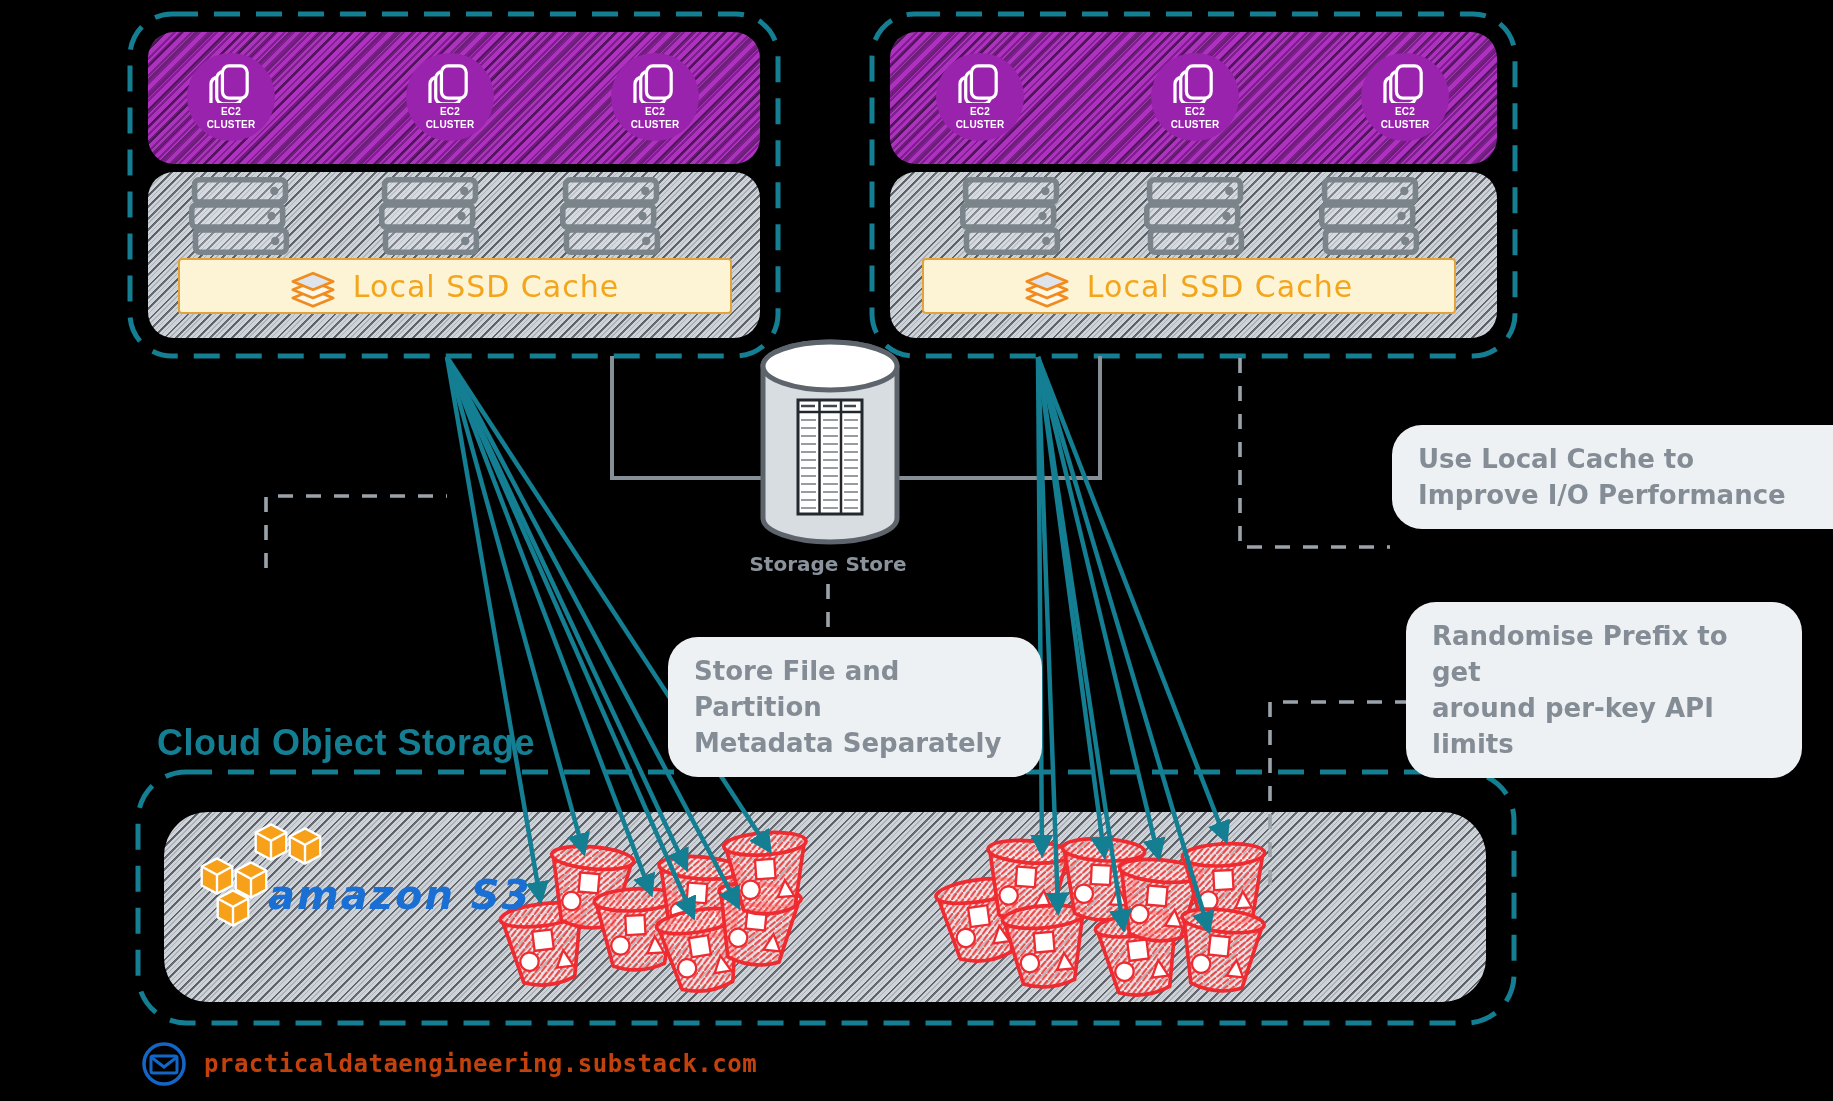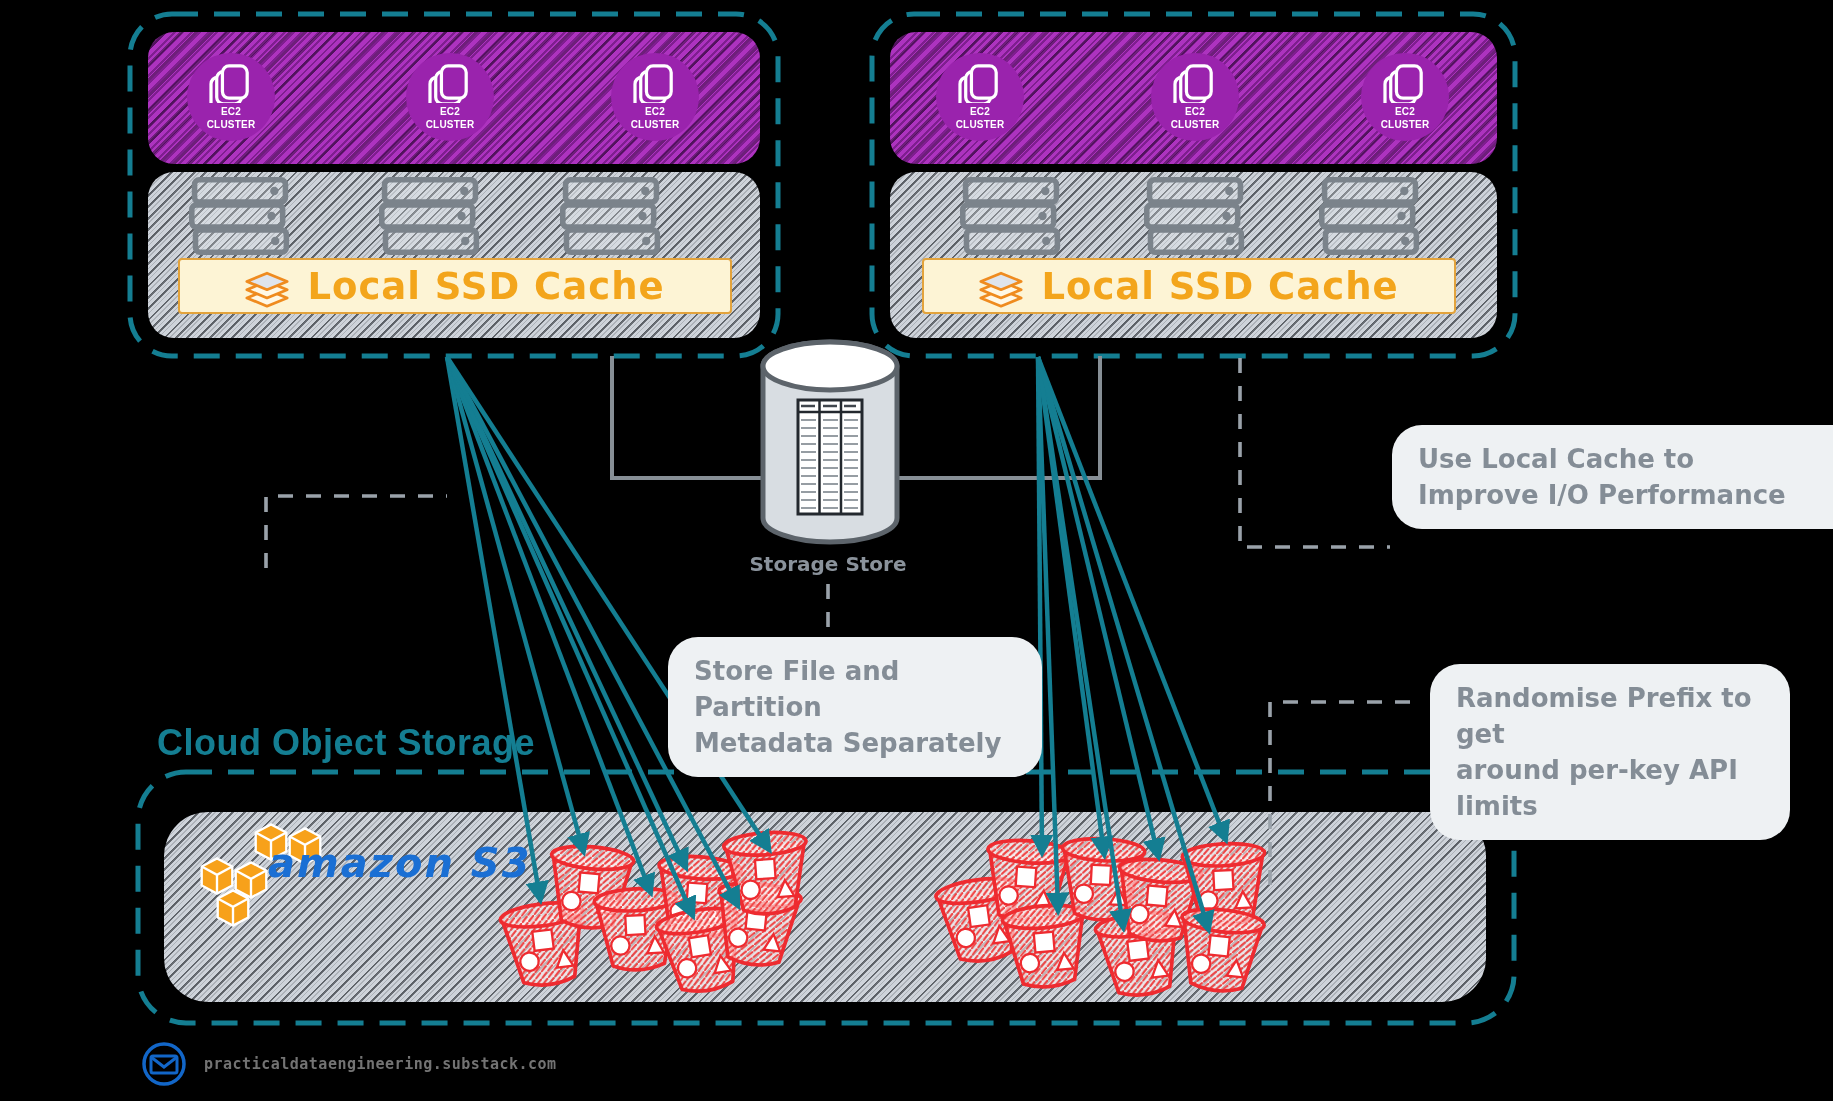--- a/index.html
+++ b/index.html
@@ -19,36 +19,36 @@
       repeating-linear-gradient(135deg, rgba(24,28,34,.18) 0 1px, rgba(24,28,34,0) 1px 4px);
     z-index:2;}
 
   .ec2-circle{width:88px;height:88px;border-radius:50%;background:#9a23ad;z-index:3;
     display:flex;flex-direction:column;align-items:center;justify-content:center;}
   .ec2-label{color:#fff;font-weight:bold;font-size:10px;line-height:13.5px;text-align:center;
     white-space:pre-line;font-family:"Liberation Sans",sans-serif;letter-spacing:.2px;margin-top:2px;}
 
   .cache-bar{background:#fdf4d5;border:2.5px solid #e3a33c;border-radius:4px;z-index:3;
     display:flex;align-items:center;justify-content:center;gap:18px;}
-  .cache-label{color:#f3a51c;font-weight:bold;font-size:37px;letter-spacing:1px;
+  .cache-label{color:#f3a51c;font-weight:normal;font-size:30px;letter-spacing:1px;
     font-family:"DejaVu Sans",sans-serif;}
 
   .callout{background:#eef1f3;border-radius:30px;color:#848d96;font-size:26px;font-weight:600;
     line-height:36px;white-space:pre-line;padding:16px 26px;z-index:8;box-sizing:border-box;}
 
   .storage-title{color:#147e92;font-size:36px;font-weight:bold;z-index:5;
     font-family:"Liberation Sans",sans-serif;letter-spacing:.5px;}
 
   .meta-label{color:#8a929b;font-size:20px;font-weight:600;text-align:center;z-index:8;}
 
   .s3-text{color:#1a6fd4;font-size:40px;font-weight:bold;font-style:italic;z-index:5;
     font-family:"DejaVu Sans",sans-serif;letter-spacing:2px;}
 
   .footer{display:flex;align-items:center;gap:16px;z-index:5;}
-  .footer-url{color:#737373;font-size:15px;font-weight:bold;
+  .footer-url{color:#c2410c;font-size:24px;font-weight:bold;
     font-family:"DejaVu Sans Mono",monospace;letter-spacing:.5px;}
 
   .overlay{position:absolute;left:0;top:0;width:1833px;height:1101px;z-index:6;pointer-events:none;}
   .cyl{z-index:8;}
   .bucket{z-index:4;}
   .cubes{z-index:5;}
 </style>
 </head>
 <body>
 
@@ -276,34 +276,34 @@
         <line x1="70" y1="70" x2="84" y2="70"></line>
         <line x1="91" y1="70" x2="103" y2="70"></line>
     </g>
   </svg>
   <div class="abs meta-label" style="left:740px;top:552px;width:176px;">Storage Store</div>
 
   <div class="abs callout" style="left:1392px;top:425px;width:472px;">Use Local Cache to
 Improve I/O Performance</div>
   <div class="abs callout" style="left:668px;top:637px;width:374px;">Store File and Partition
 Metadata Separately</div>
-  <div class="abs callout" style="left:1406px;top:664px;width:360px;margin-left:24px;">Randomise Prefix to get
+  <div class="abs callout" style="left:1406px;top:602px;width:396px;">Randomise Prefix to get
 around per-key API limits</div>
 
   <div class="abs storage-title" style="left:157px;top:722px;">Cloud Object Storage</div>
   <div class="abs hatch-gray" style="left:164px;top:812px;width:1322px;height:190px;border-radius:44px;"></div>
 
   <svg class="abs cubes" style="left:195px;top:818px;" width="130" height="112" viewBox="0 0 130 112">
     <use href="#sym-cube" x="58" y="4" width="36" height="40"></use>
     <use href="#sym-cube" x="92" y="8" width="36" height="40"></use>
     <use href="#sym-cube" x="4" y="38" width="36" height="40"></use>
     <use href="#sym-cube" x="38" y="42" width="36" height="40"></use>
     <use href="#sym-cube" x="20" y="70" width="36" height="40"></use>
   </svg>
-  <div class="abs s3-text" style="left:268px;top:840px;font-style:italic;">amazon S3</div>
+  <div class="abs s3-text" style="left:268px;top:872px;font-style:italic;">amazon S3</div>
 
   <div class="abs footer" style="left:140px;top:1040px;">
     <svg width="48" height="48" viewBox="0 0 48 48">
       <circle cx="24" cy="24" r="20" fill="none" stroke="#1266c8" stroke-width="3.5"></circle>
       <rect x="11" y="16" width="26" height="17" rx="2" fill="none" stroke="#1266c8" stroke-width="3"></rect>
       <path d="M11 17 L24 27 L37 17" fill="none" stroke="#1266c8" stroke-width="3"></path>
     </svg>
     <span class="footer-url">practicaldataengineering.substack.com</span>
   </div>
 

